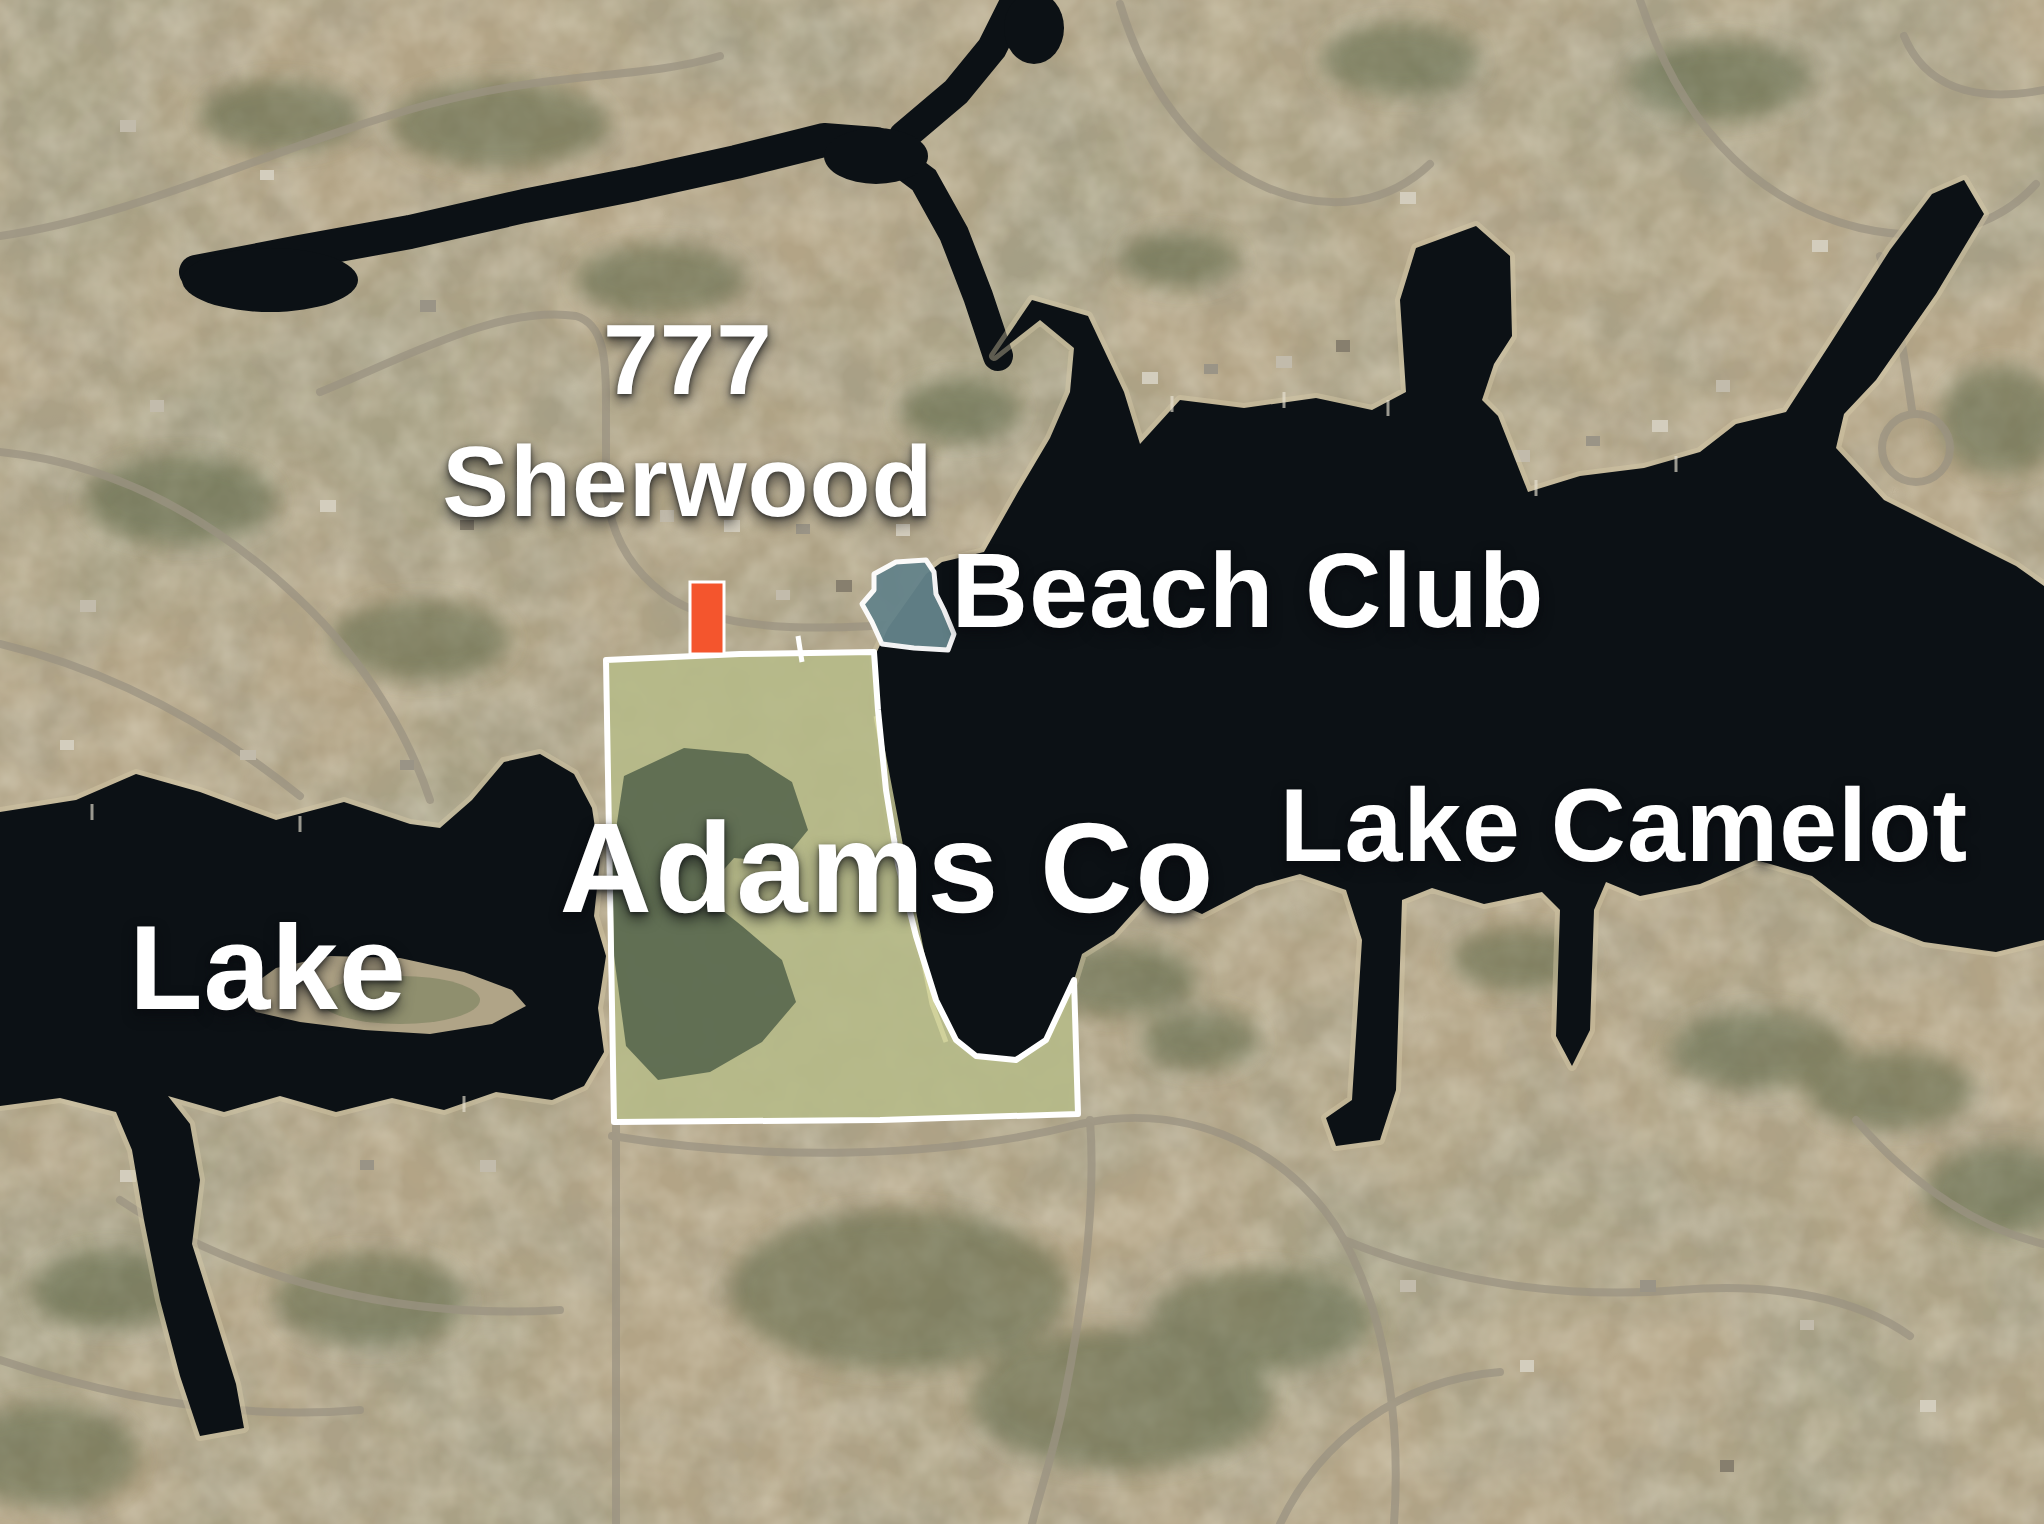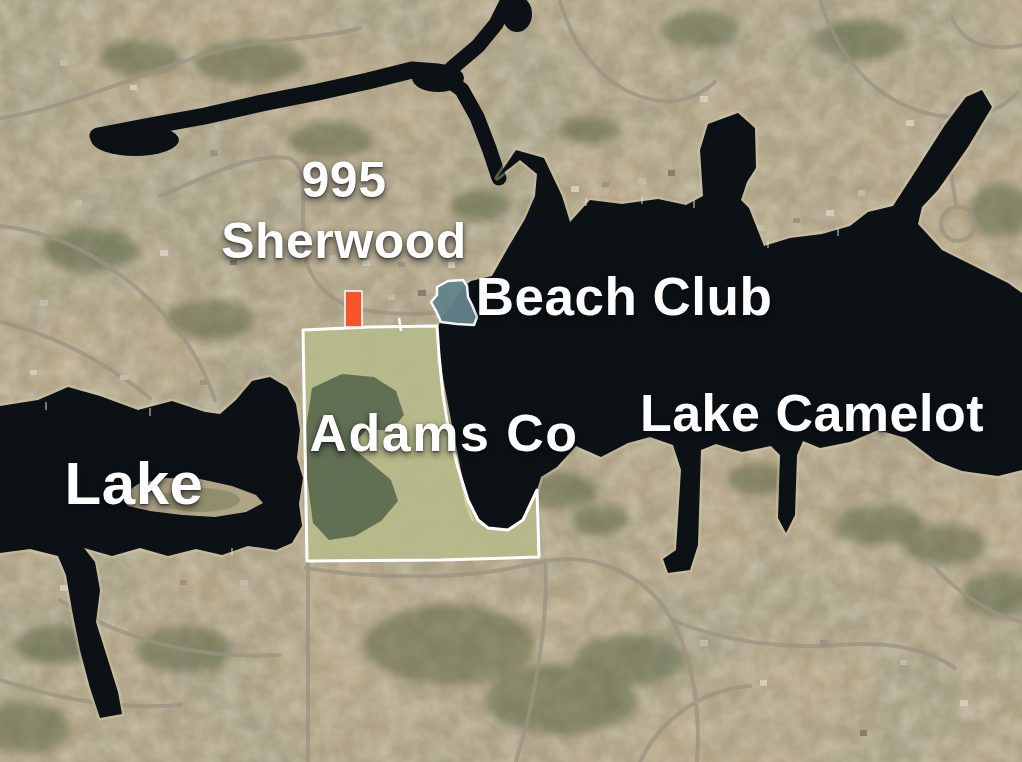--- a/index.html
+++ b/index.html
@@ -180,33 +180,33 @@
   </g>
 
   <path d="M437,287 L448,281 L463,280 L467,286 L468,297 L472,305 L477,317 L474,325 L457,324 L441,322 L436,311 L431,302 L437,295 Z" stroke="#ffffff" stroke-width="2.5" stroke-linejoin="round" opacity="0.95" fill="#64838a"></path>
 
   <path d="M399,318 L401,331" stroke="#ffffff" stroke-width="2.5"></path>
 
   <rect x="345" y="291" width="17" height="36" stroke="#ffffff" stroke-width="1.5" fill="#f4552d"></rect>
 </svg>
 
 <div class="lbl" style="left:344px; top:211px; font-size:50px;">
-  <div>995</div>
+  <div>777</div>
   <div>Sherwood</div>
 </div>
 
 <div class="lbl" style="left:624px; top:297px; font-size:53px;">
   <span>Beach Club</span>
 </div>
 
 <div class="lbl" style="left:812px; top:414px; font-size:52px;">
   <span>Lake Camelot</span>
 </div>
 
-<div class="lbl" style="left:444px; top:434px; font-size:52px; letter-spacing:1.5px;">
+<div class="lbl" style="left:444px; top:434px; font-size:64px; letter-spacing:1.5px;">
   <span>Adams Co</span>
 </div>
 
 <div class="lbl" style="left:134px; top:484px; font-size:60px;">
   <div>Lake</div>
 </div>
 
 </div>
 
 </body></html>

